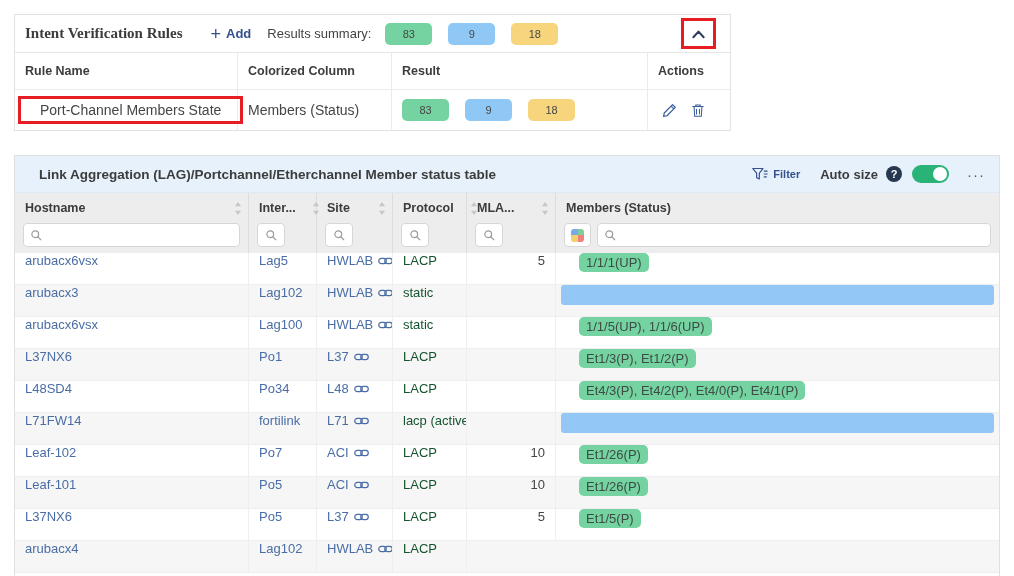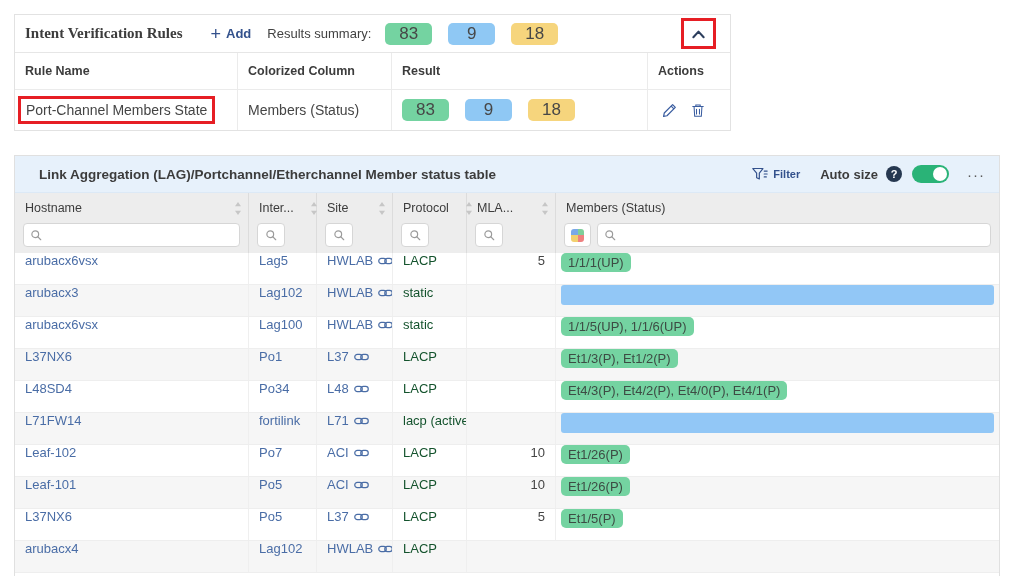--- a/index.html
+++ b/index.html
@@ -13,34 +13,34 @@
   
   .card1 { position:absolute; left:14px; top:14px; width:717px; background:#fff; border:1px solid #e2e2e2; }
   .card1-header { height:38px; display:flex; align-items:center; padding:0 8px 0 10px; border-bottom:1px solid #e6e6e6; }
   .c1-title { font-size:15px; font-weight:bold; color:#3c3c3c; white-space:nowrap;font-family:Liberation Serif, serif; }
   .add-btn { display:flex; align-items:center; margin-left:28px; color:#33518c; cursor:pointer; }
   .add-plus { font-size:18px; line-height:1; font-weight:400; margin-right:5px; }
   .add-label { font-size:13px; font-weight:bold; }
   .summary-label { margin-left:16px; font-size:13px; color:#424242; white-space:nowrap; }
   .badges { display:flex; gap:16px; margin-left:14px; }
   .badge { height:22px; min-width:47px; padding:0 10px; border-radius:5px; display:inline-flex;
-           align-items:center; justify-content:center; font-size:17px; color:#474747; }
+           align-items:center; justify-content:center; font-size:11px; color:#474747; }
   .badge.green { background:#74d3a1; }
   .badge.blue  { background:#8fc8f4; }
   .badge.yellow{ background:#f6d57d; }
   .collapse-annot { margin-left:auto; margin-right:6px; border:3px solid #e61e24;
                     width:35px; height:31px; display:flex; align-items:center; justify-content:center; }
   .collapse-btn { display:flex; align-items:center; justify-content:center; cursor:pointer; }
 
   .c1-grid { display:grid; grid-template-columns:223px 154px 256px 1fr; }
   .c1-cell { border-right:1px solid #ebebeb; display:flex; align-items:center; padding:0 10px; }
   .c1-cell:last-child { border-right:none; }
   .c1-headrow .c1-cell { height:37px; font-size:12.5px; font-weight:bold; color:#3c3c3c; border-bottom:1px solid #ebebeb; }
   .c1-datarow .c1-cell { height:40px; font-size:14px; color:#454545; }
-  .rule-annot { display:inline-block; border:3px solid #e61e24; padding:3px 5px; margin-left:-7px;
+  .rule-annot { display:inline-block; border:3px solid #e61e24; padding:3px 19px; margin-left:-7px;
                 white-space:nowrap; font-size:14px; color:#454545; }
   .action-icons { display:flex; gap:14px; padding-left:4px; }
   .action-icons svg { cursor:pointer; }
 
   
   .card2 { position:absolute; left:14px; top:155px; width:986px; height:421px; background:#fff;
            border:1px solid #e0e0e0; border-bottom:none; overflow:hidden; }
   .c2-titlebar { height:37px; background:#e7f1fb; display:flex; align-items:center;
                  padding:0 14px 0 24px; border-bottom:1px solid #dce9f6; }
   .c2-title { font-size:13.5px; font-weight:bold; color:#3c3c3c; }
@@ -49,21 +49,21 @@
   .autosize-label { margin-left:20px; font-size:13px; font-weight:bold; color:#3c3c3c; }
   .help-circle { margin-left:8px; width:16px; height:16px; border-radius:50%; background:#263850; color:#fff;
                  font-size:11px; font-weight:bold; display:flex; align-items:center; justify-content:center; cursor:pointer; }
   .toggle { margin-left:10px; width:37px; height:18px; border-radius:9px; background:#2ab377; position:relative; cursor:pointer; }
   .toggle-knob { position:absolute; top:2px; right:2px; width:14px; height:14px; border-radius:50%; background:#fff; }
   .more-btn { margin-left:18px; color:#5a5a5a; font-size:15px; letter-spacing:1px; cursor:pointer; line-height:1; }
 
   .c2-grid { display:grid; grid-template-columns:234px 68px 76px 74px 89px 1fr; }
   .c2-head { background:#ededed; }
   .c2-label-cell { height:28px; display:flex; align-items:center; padding:2px 6px 0 10px;
-                   font-size:12.5px; font-weight:normal; color:#3c3c3c; border-right:1px solid #dcdcdc;gap:16px; }
+                   font-size:12.5px; font-weight:bold; color:#3c3c3c; border-right:1px solid #dcdcdc;gap:16px; }
   .c2-label-cell:last-child { border-right:none; }
   .sort-caret { margin-left:auto; cursor:pointer; display:flex; }
   .c2-search-cell { height:32px; display:flex; align-items:center; padding:0 8px 4px 8px; border-right:1px solid #dcdcdc; }
   .c2-search-cell:last-child { border-right:none; }
   .search-box { background:#fff; border:1px solid #d6d6d6; border-radius:4px; height:24px;
                 display:flex; align-items:center; padding:0 6px; cursor:text; }
   .search-box.wide { flex:1; }
   .search-box.small { width:28px; justify-content:center; padding:0; cursor:pointer; }
   .search-box input { border:none; outline:none; flex:1; width:100%; min-width:0; font-size:12px;
                       font-family:"Liberation Sans",sans-serif; background:transparent; margin-left:5px; }
@@ -75,21 +75,21 @@
   .colorize-sq i:nth-child(3){background:#f2d06e;} .colorize-sq i:nth-child(4){background:#ee8080;}
 
   .c2-row { height:32px; align-items:center; font-size:13px; border-bottom:1px solid #eeeeee; background:#fff; }
   .c2-row.alt { background:#f6f6f6; }
   .c2-cell { height:100%; display:flex; align-items:flex-start; padding:0 10px; border-right:1px solid #efefef; overflow:hidden; white-space:nowrap; }
   .c2-cell:last-child { border-right:none; }
   .c2-cell.num { justify-content:flex-end; color:#454545; }
   .c2-cell.plain { color:#14532d; }
   .c2-cell.members { padding:0 5px; }
   .site-link { display:flex; align-items:center; gap:5px; }
-  .member-badge { display:inline-block; border-radius:5px; padding:2px 7px; font-size:13px; color:#3d4c44; max-width:100%; overflow:hidden; }
+  .member-badge { display:inline-block; border-radius:5px; padding:2px 7px; font-size:13px; color:#3d4c44; max-width:100%; overflow:hidden;margin-left:18px; }
   .member-badge.green { background:#74d3a1; }
   .member-badge.yellow{ background:#f6d57d; color:#564b2e; }
   .member-bar { height:20px; width:100%; border-radius:3px; background:#92c7f6; }
 </style>
 </head>
 <body>
 
 <div class="card1">
   <div class="card1-header">
     <span class="c1-title">Intent Verification Rules</span>

